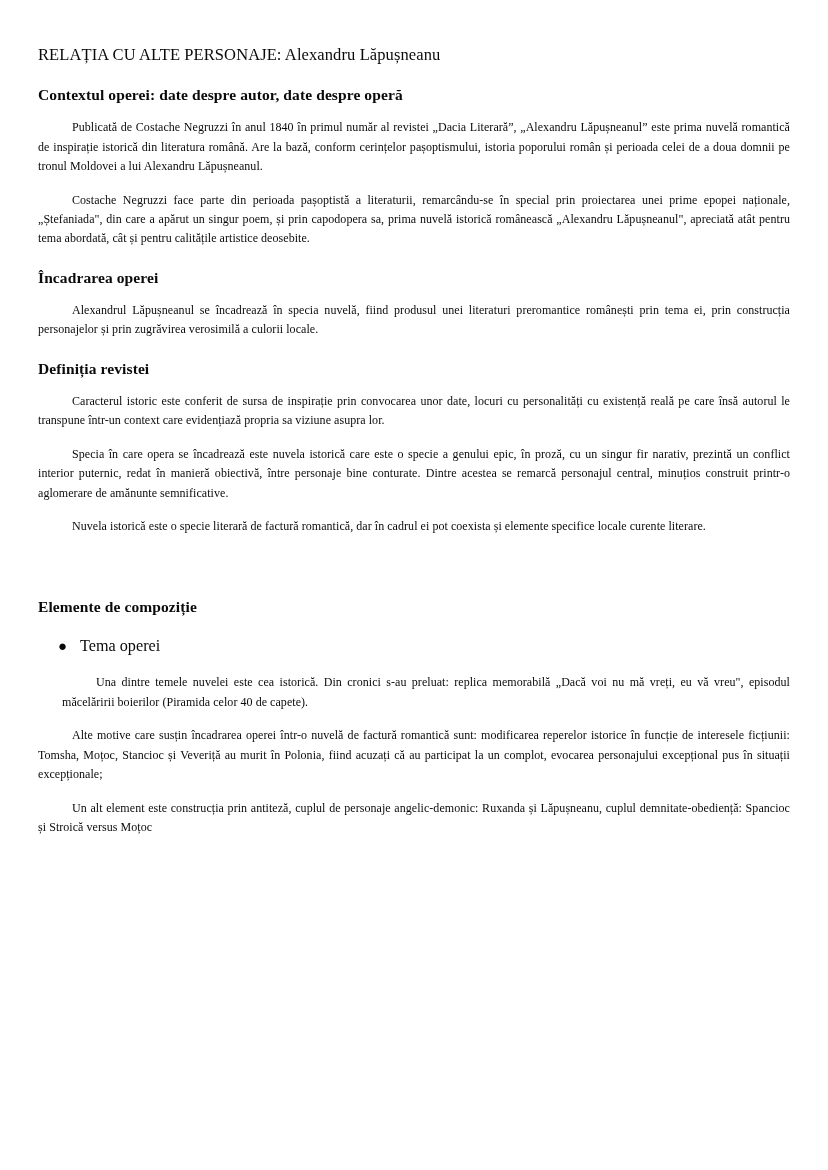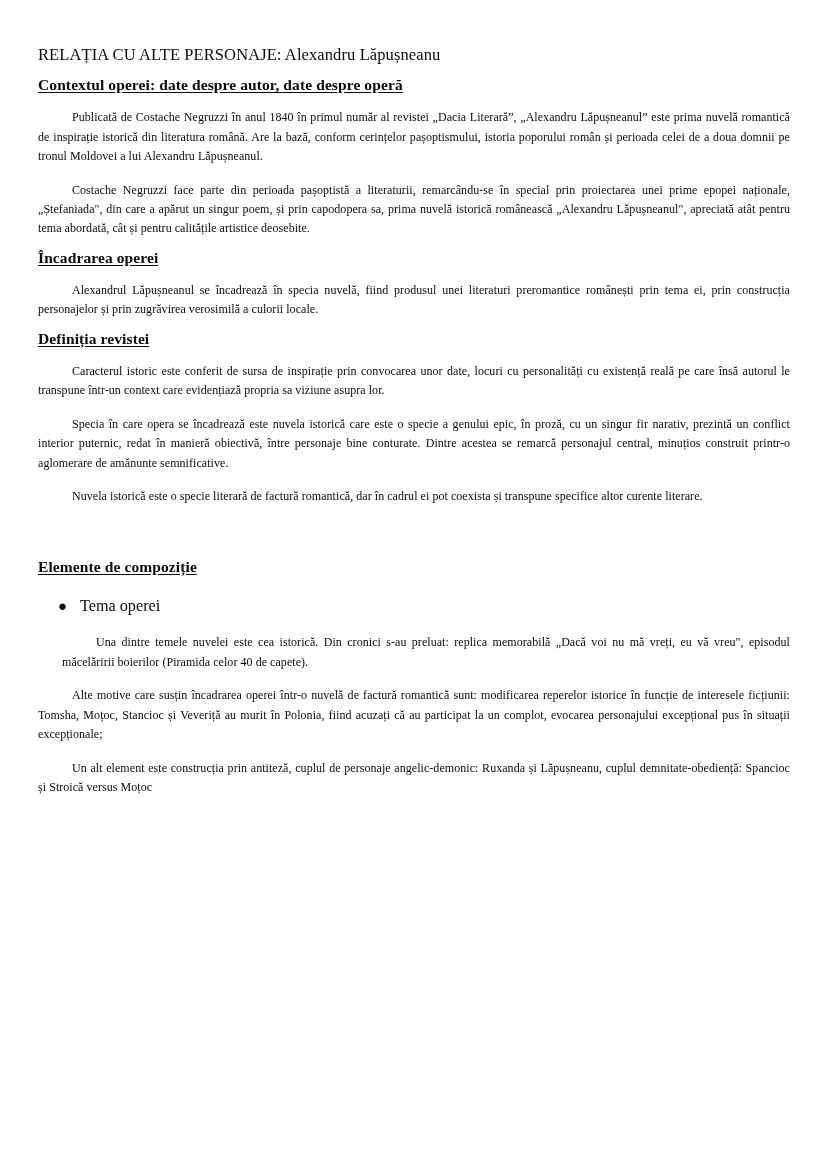--- a/index.html
+++ b/index.html
@@ -28,23 +28,22 @@
     font-size: 16.5px;
     line-height: 1.35;
     margin: 6px 0 0 0;
     font-weight: 400;
     letter-spacing: 0.1px;
   }
 
   .section-heading {
     font-size: 15.5px;
     font-weight: 700;
-    text-decoration: underline;
     text-underline-offset: 2px;
-    margin: 10px 0 0 0;
+    margin: 20px 0 0 0;
     letter-spacing: 0.1px;
   }
 
   .para {
     font-size: 12px;
     line-height: 1.62;
     text-align: justify;
     text-justify: inter-word;
     margin: 14px 0 0 0;
     text-indent: 34px;
@@ -94,21 +93,21 @@
   <h2 class="section-heading">Încadrarea operei</h2>
 
   <p class="para">Alexandrul Lăpușneanul se încadrează în specia nuvelă, fiind produsul unei literaturi preromantice românești prin tema ei, prin construcția personajelor și prin zugrăvirea verosimilă a culorii locale.</p>
 
   <h2 class="section-heading">Definiția revistei</h2>
 
   <p class="para">Caracterul istoric este conferit de sursa de inspirație prin convocarea unor date, locuri cu personalități cu existență reală pe care însă autorul le transpune într-un context care evidențiază propria sa viziune asupra lor.</p>
 
   <p class="para">Specia în care opera se încadrează este nuvela istorică care este o specie a genului epic, în proză, cu un singur fir narativ, prezintă un conflict interior puternic, redat în manieră obiectivă, între personaje bine conturate. Dintre acestea se remarcă personajul central, minuțios construit printr-o aglomerare de amănunte semnificative.</p>
 
-  <p class="para">Nuvela istorică este o specie literară de factură romantică, dar în cadrul ei pot coexista și transpune specifice altor curente literare.</p>
+  <p class="para">Nuvela istorică este o specie literară de factură romantică, dar în cadrul ei pot coexista și elemente specifice locale curente literare.</p>
 
   <div class="spacer-big"></div>
 
   <h2 class="section-heading">Elemente de compoziție</h2>
 
   <ul class="bullet-list">
     <li class="bullet-item">
       <span class="dot">●</span>
       <span>Tema operei</span>
     </li>

